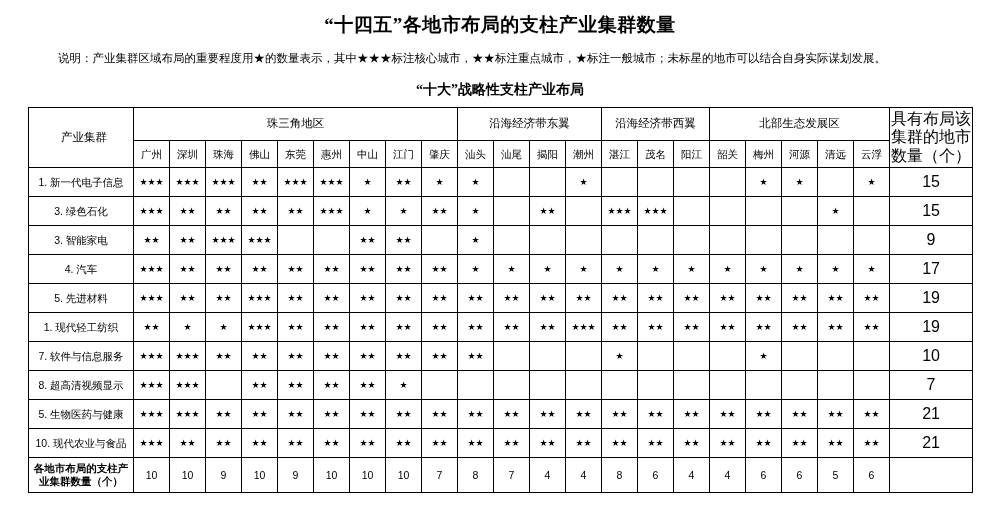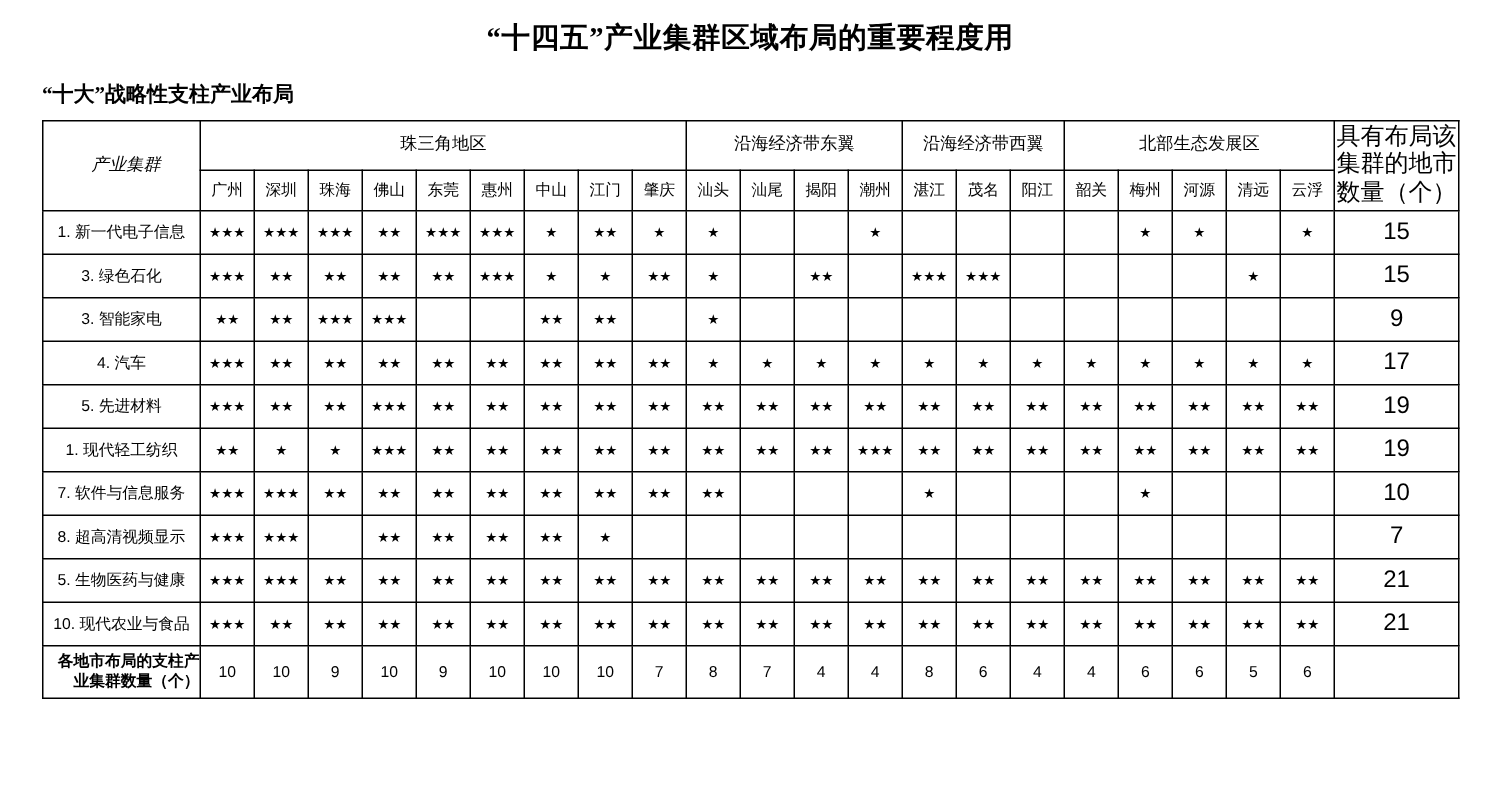--- a/index.html
+++ b/index.html
@@ -33,20 +33,21 @@
   }
   .doc-note {
     font-size: 11.5px;
     line-height: 17px;
     color: #000;
     padding: 10px 18px 0 30px;
     text-align: justify;
     font-family: "Liberation Serif", serif;
   }
   .section-title {
+    text-align: center;
     font-weight: bold;
     font-size: 14px;
     font-family: "Liberation Serif", serif;
     padding-top: 14px;
     padding-bottom: 8px;
     color: #000;
   }
   table.matrix {
     border-collapse: collapse;
     width: 944px;
@@ -83,57 +84,56 @@
     vertical-align: bottom;
     text-align: left;
     padding: 0 0 4px 18px;
     font-size: 11.5px;
     font-weight: bold;
     position: relative;
   }
   .corner span.lbl {
     display: block;
     padding-left: 6px;
-    font-style: italic;
   }
   .stars {
     height: 28px;
     font-size: 9px;
     letter-spacing: 0px;
     white-space: nowrap;
   }
   .count {
     font-size: 16px;
     height: 28px;
   }
   .totalrow td {
     height: 32px;
     font-size: 10.5px;
   }
   .totalrow td.rowhead {
     font-weight: bold;
     line-height: 1.25;
     padding-top: 1px;
     padding-bottom: 1px;
-    text-align: right;
   }
   .lastcol-head {
     font-size: 16px;
     line-height: 1.3;
     padding: 0 2px;
   }
   .blank { }
 </style>
 </head>
 <body>
 
 <div class="page">
 
-  <div class="doc-title">“十四五”产业集群区域布局的重要程度用</div>
-
+  <div class="doc-title">“十四五”各地市布局的支柱产业集群数量</div>
+
+  <div class="doc-note">说明：产业集群区域布局的重要程度用★的数量表示，其中★★★标注核心城市，★★标注重点城市，★标注一般城市；未标星的地市可以结合自身实际谋划发展。</div>
 
   <div class="section-title">“十大”战略性支柱产业布局</div>
 
   <table class="matrix">
     <colgroup>
       <col style="width:105px">
       <col style="width:36px">
         <col style="width:36px">
         <col style="width:36px">
         <col style="width:36px">

